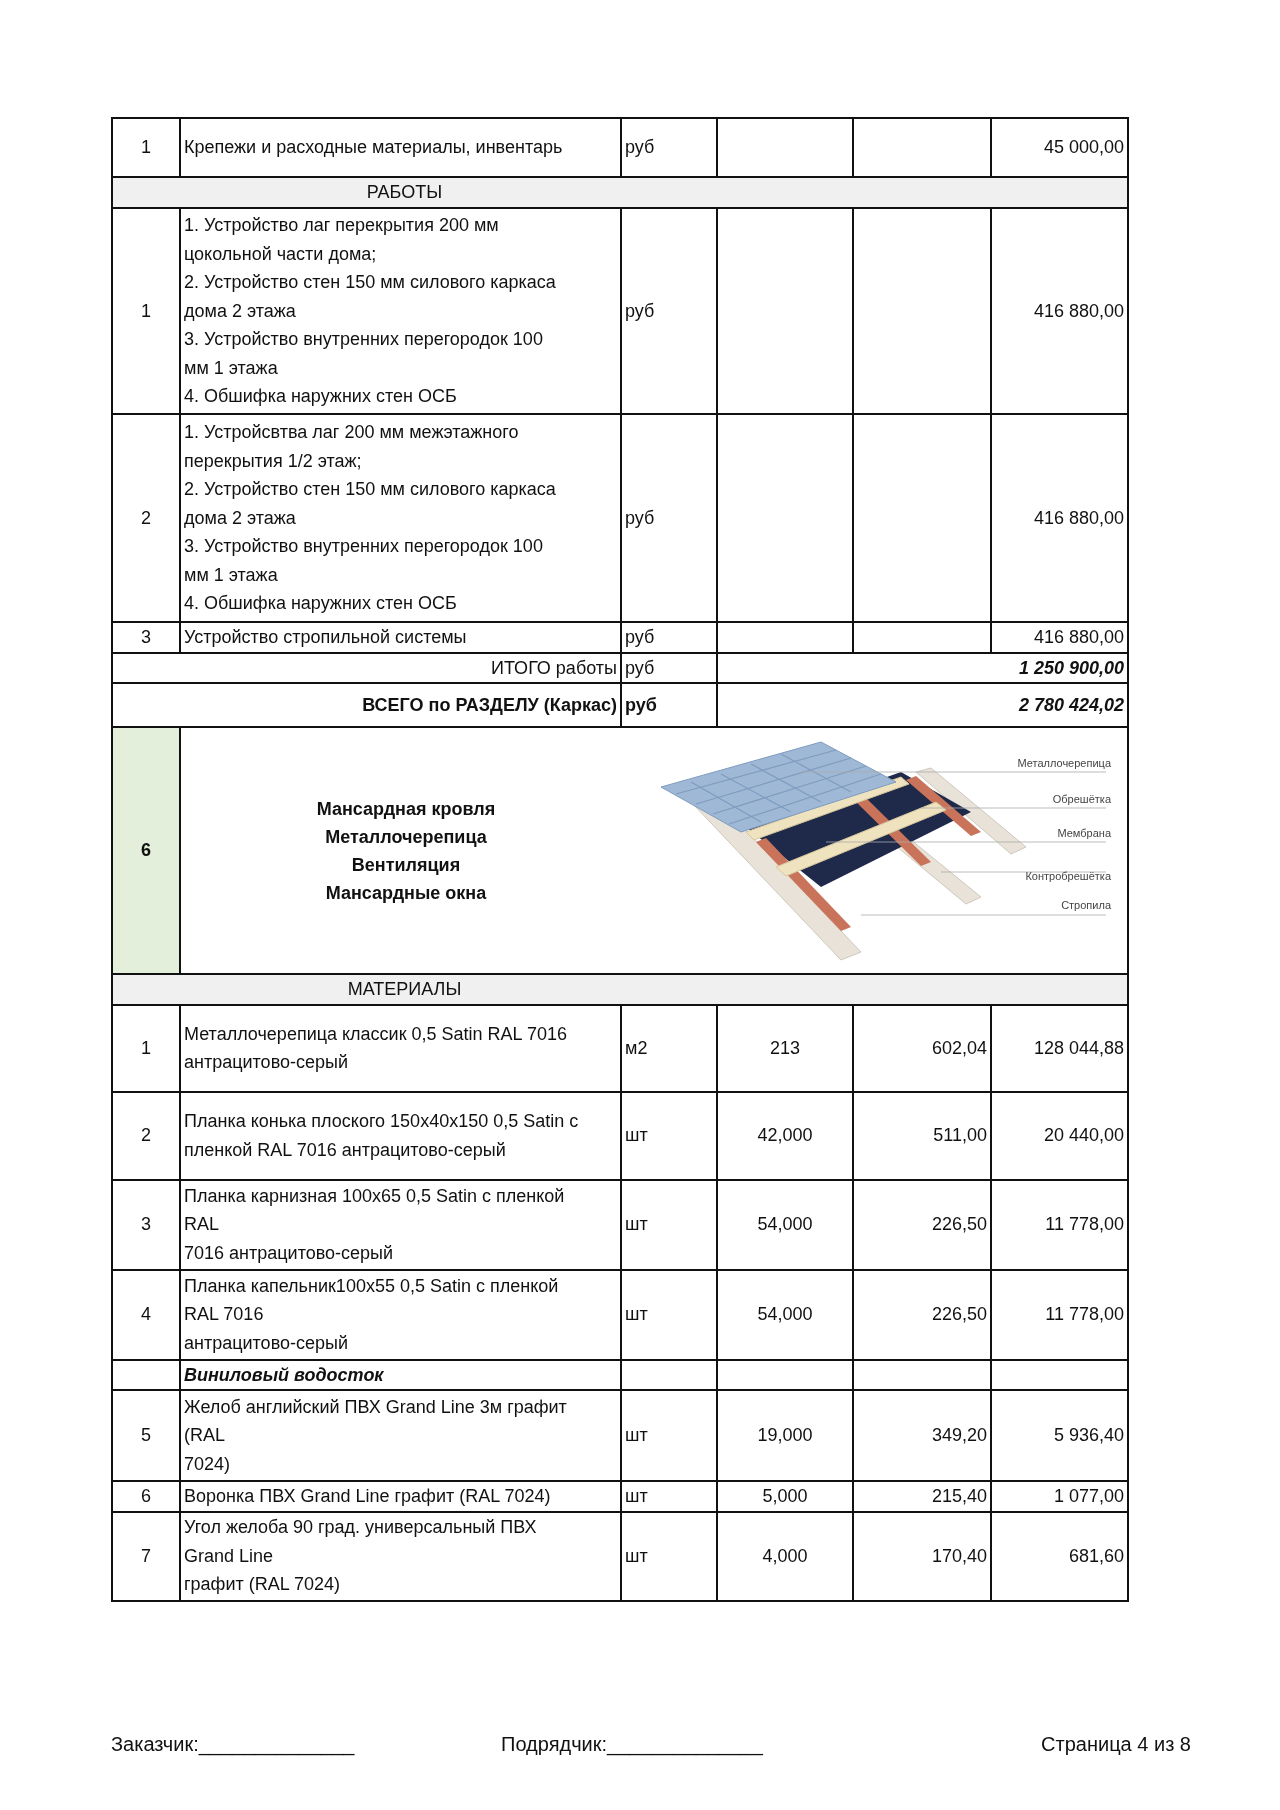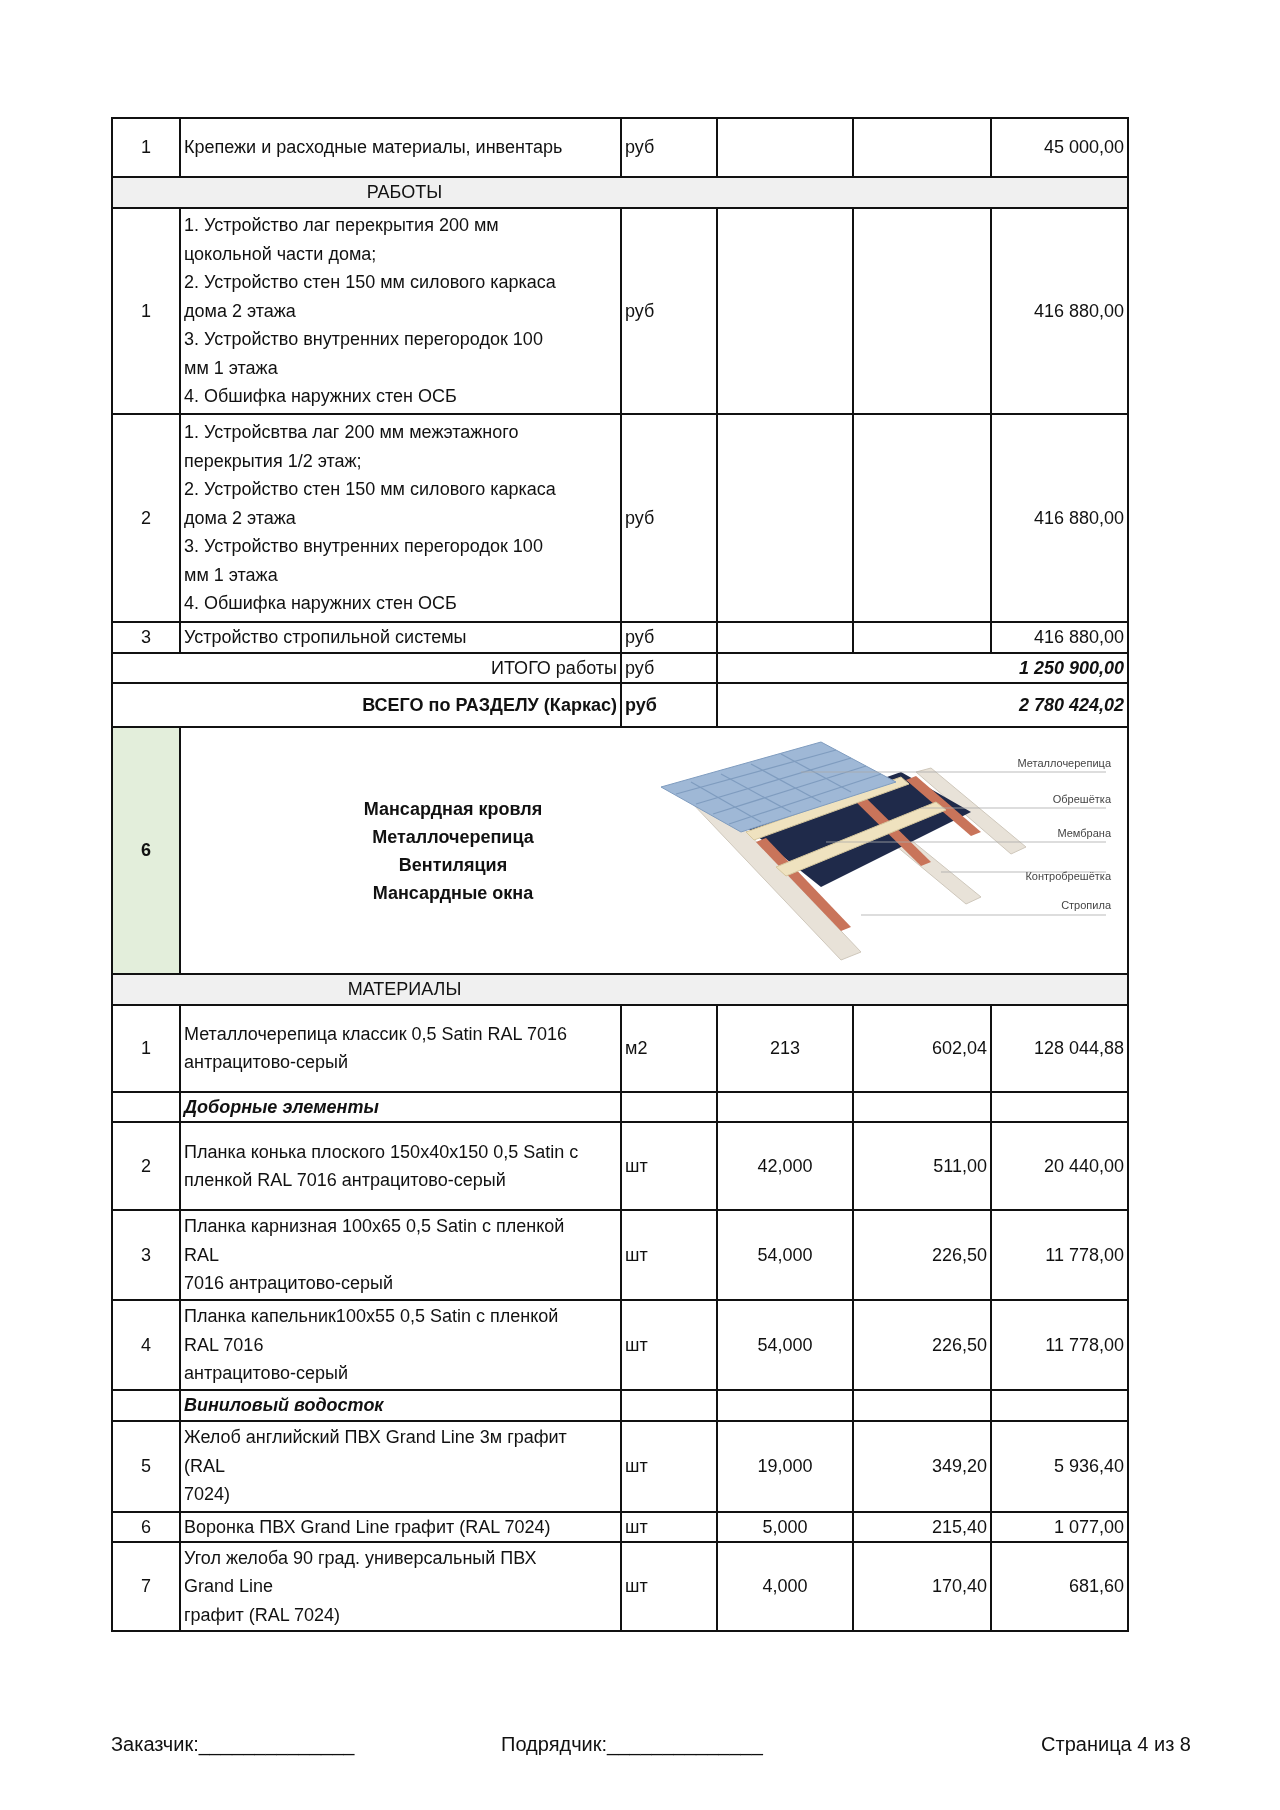--- a/index.html
+++ b/index.html
@@ -103,21 +103,21 @@
 
     <tr style="height:44px">
       <td colspan="2" class="total-label bold">ВСЕГО по РАЗДЕЛУ (Каркас)</td>
       <td class="c-unit bold">руб</td>
       <td colspan="3" class="c-num it">2 780 424,02</td>
     </tr>
 
     <tr style="height:247px">
       <td class="sec6-no">6</td>
       <td colspan="5" class="sec6-img">
-        <div style="position:absolute;left:0;top:0;width:450px;height:100%;display:flex;flex-direction:column;justify-content:center;align-items:center;margin-left:47px;">
+        <div style="position:absolute;left:0;top:0;width:450px;height:100%;display:flex;flex-direction:column;justify-content:center;align-items:center;">
           <div class="sec6-title">Мансардная кровля</div>
           <div class="sec6-title">Металлочерепица</div>
           <div class="sec6-title">Вентиляция</div>
           <div class="sec6-title">Мансардные окна</div>
         </div>
         <div style="position:absolute;left:470px;top:4px;width:470px;height:236px;">
           <svg width="470" height="236" viewBox="0 0 470 236">
 
             <polygon points="40,70 60,62 210,220 190,228" fill="#e8e2d8" stroke="#cfc8bc"></polygon>
             <polygon points="180,60 195,55 330,165 315,172" fill="#e8e2d8" stroke="#cfc8bc"></polygon>
@@ -170,28 +170,20 @@
       <td class="c-name">
         <div>Металлочерепица классик 0,5 Satin RAL 7016</div>
         <div>антрацитово-серый</div>
       </td>
       <td class="c-unit">м2</td>
       <td class="c-qty">213</td>
       <td class="c-num">602,04</td>
       <td class="c-num">128 044,88</td>
     </tr>
 
-    <tr style="height:30px">
-      <td></td>
-      <td class="c-name it">Доборные элементы</td>
-      <td></td>
-        <td></td>
-      <td></td>
-        <td></td>
-    </tr>
 
     <tr style="height:88px">
       <td class="c-no">2</td>
       <td class="c-name">
         <div>Планка конька плоского 150х40х150 0,5 Satin с</div>
         <div>пленкой RAL 7016 антрацитово-серый</div>
       </td>
       <td class="c-unit">шт</td>
       <td class="c-qty">42,000</td>
       <td class="c-num">511,00</td>

